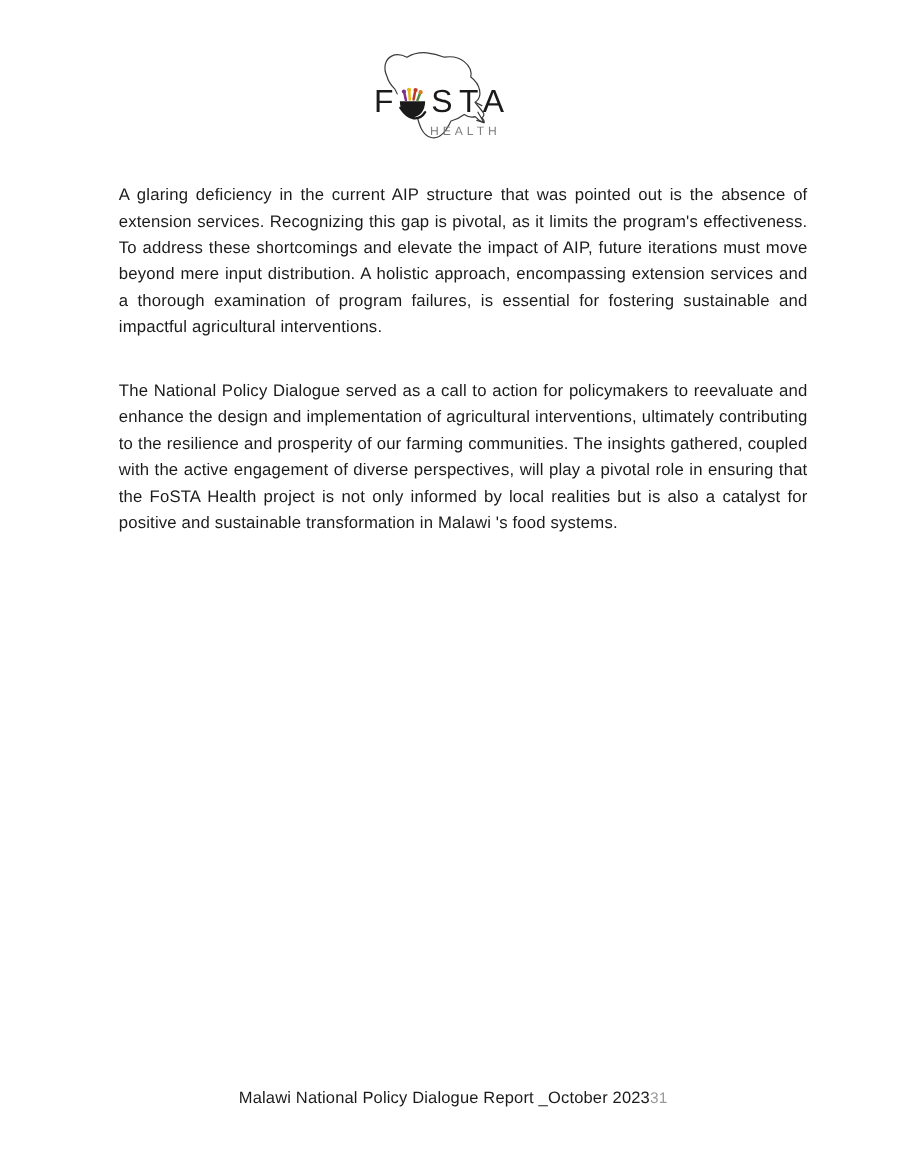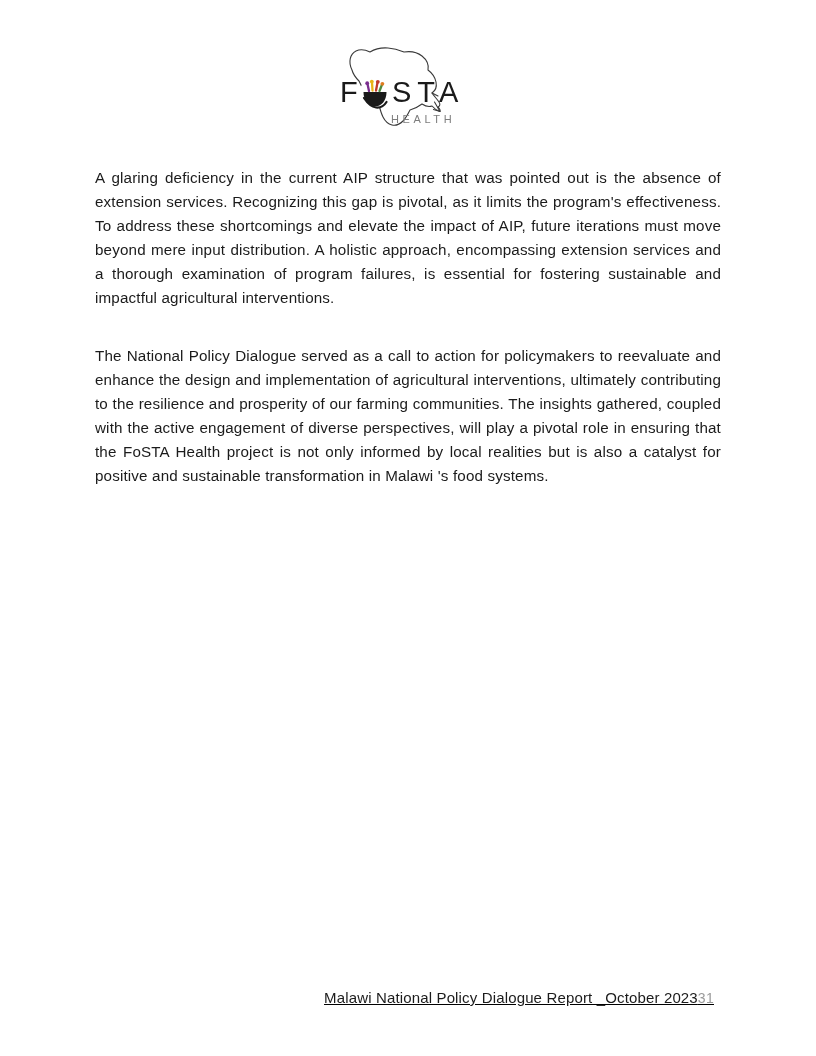--- a/index.html
+++ b/index.html
@@ -35,21 +35,21 @@
     width: 160px;
     height: 95px;
   }
   .logo-svg {
     display: block;
   }
 
   
   .content {
     position: absolute;
-    left: 95px;
+    left: 108px;
     top: 166px;
     width: 626px;
   }
   .para {
     margin: 0 0 0 0;
     font-size: 15.2px;
     line-height: 24px;
     color: #1b1b1b;
     text-align: justify;
     text-justify: inter-word;
@@ -61,26 +61,25 @@
     text-align-last: left;
   }
   .para-gap {
     height: 34px;
   }
 
   
   .footer {
     position: absolute;
     left: 95px;
-    right: 102px;
+    right: 87px;
     top: 988px;
     display: flex;
     align-items: baseline;
-    justify-content: flex-end;
-    text-decoration: underline;
+    justify-content: center;
   }
   .footer-text {
     font-size: 15px;
     line-height: 20px;
     color: #1b1b1b;
     letter-spacing: 0.01em;
   }
   .footer-page {
     font-size: 14px;
     line-height: 20px;

